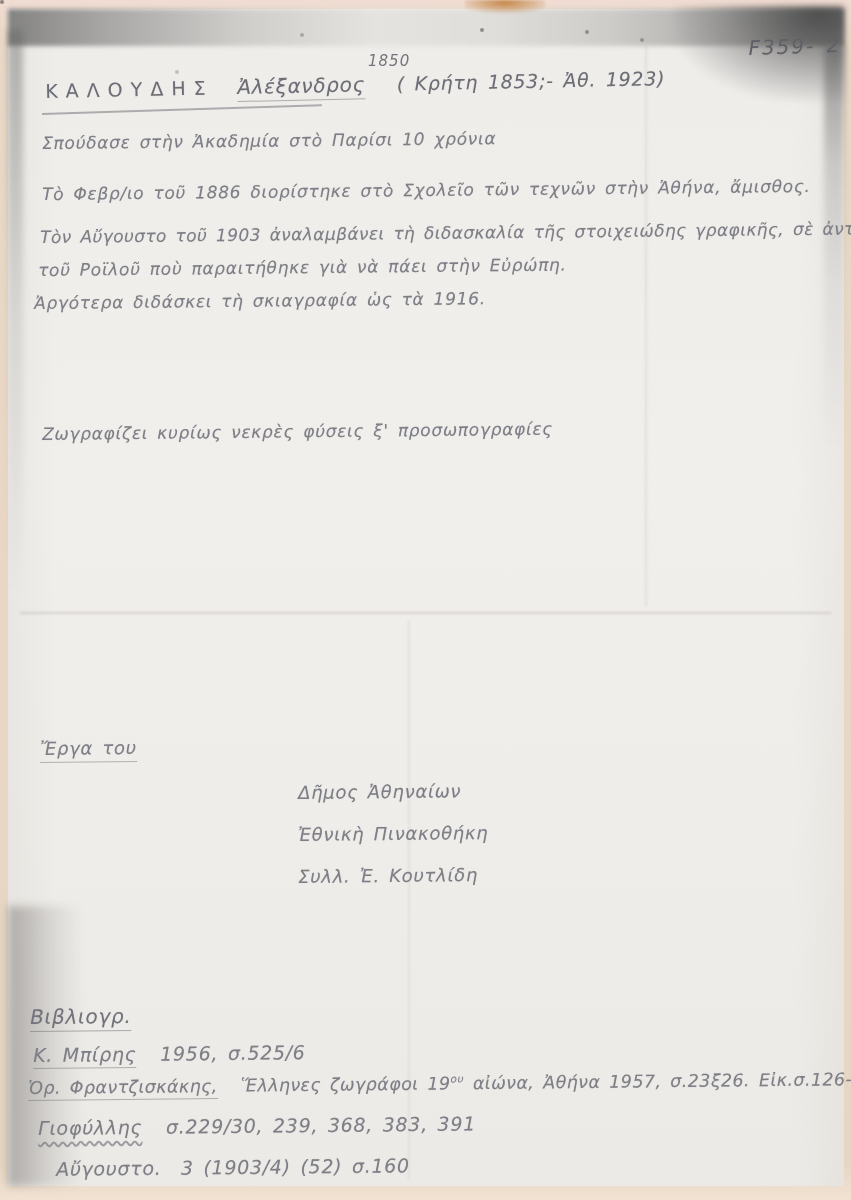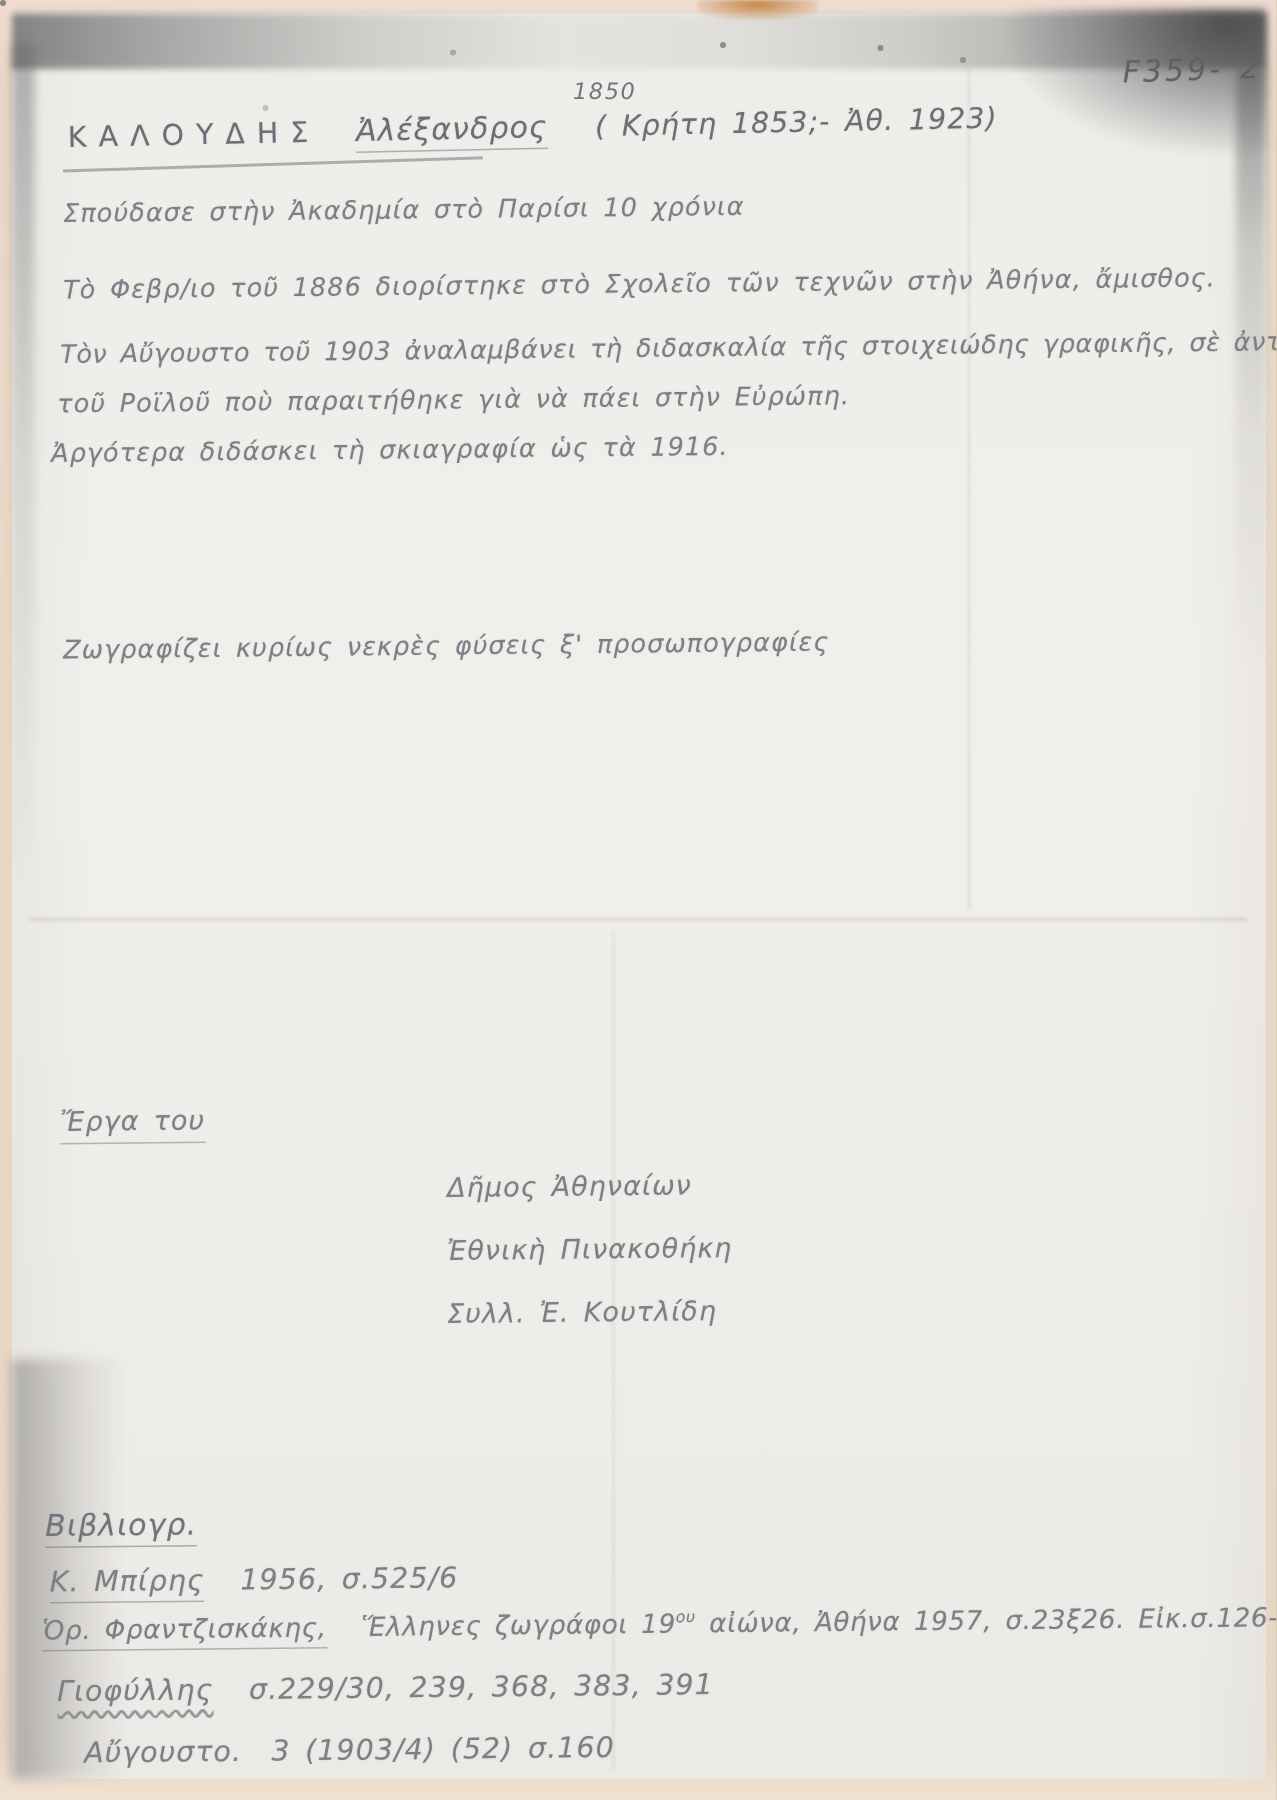--- a/index.html
+++ b/index.html
@@ -68,21 +68,21 @@
     color:#7e7e86;
     font-style:italic;
     letter-spacing:.7px;
     word-spacing:3px;
     white-space:nowrap;
     transform:rotate(-0.6deg);
     transform-origin:left top;
     text-shadow:0 0 1px rgba(126,126,134,.35);
   }
   .ref{ font-size:20px; color:#5f5f66; transform:rotate(-2deg); letter-spacing:2px;}
-  .corr-year{ position:absolute; font-size:15px; color:#74747c; font-style:italic; letter-spacing:1px;margin-left:14px;}
+  .corr-year{ position:absolute; font-size:15px; color:#74747c; font-style:italic; letter-spacing:1px;}
   .title-row{ font-size:19px; color:#6d6d76; transform:rotate(-1.2deg);}
   .title-row .surname{ letter-spacing:8px; font-style:normal; margin-right:14px;}
   .title-row .firstname{ font-size:20px; margin-right:22px; border-bottom:1.5px solid rgba(110,110,118,.5); padding-bottom:2px;}
   .title-underline{
     position:absolute; left:42px; top:113px; width:280px; height:0;
     border-top:2px solid rgba(105,105,112,.5);
     transform:rotate(-1.8deg); transform-origin:left top;
     filter:blur(.4px);
   }
   .bio{ font-size:17px; }

